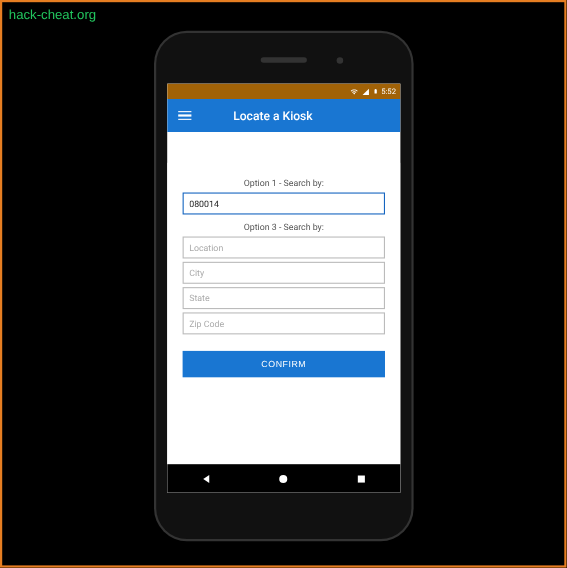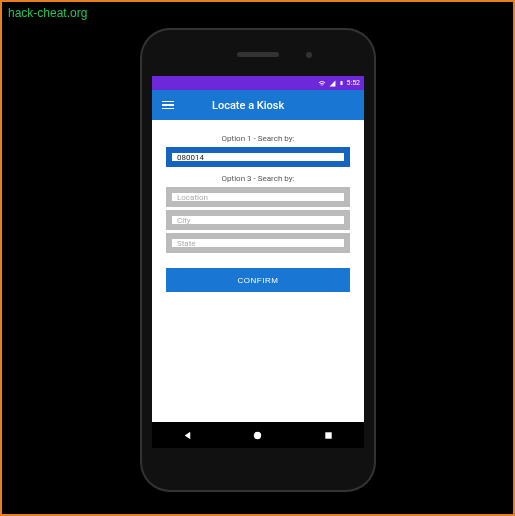--- a/index.html
+++ b/index.html
@@ -53,21 +53,21 @@
   .screen {
     width: 100%;
     height: 100%;
     background: #fff;
     display: flex;
     flex-direction: column;
     overflow: hidden;
   }
   .status-bar {
     height: 14px;
-    background: #6d28d9;
+    background: #a16207;
     display: flex;
     justify-content: flex-end;
     align-items: center;
     padding: 0 4px;
     gap: 3px;
     color: #fff;
     font-size: 7px;
   }
   .status-bar svg { fill: #fff; }
   .app-bar {
@@ -94,31 +94,32 @@
     font-size: 11px;
     font-weight: 500;
     padding-left: 26px;
   }
   .content {
     flex: 1;
     background: #fff;
     padding: 10px 14px;
     display: flex;
     flex-direction: column;
+    margin-top: 28px;
   }
   .section-label {
     font-size: 8px;
     color: #555;
     text-align: center;
     margin: 4px 0 4px 0;
   }
   .field {
     width: 100%;
     height: 20px;
-    border: 6px solid #84cc16;
+    border: 1px solid #84cc16;
     font-size: 8px;
     padding: 0 5px;
     margin-bottom: 3px;
     color: #222;
     outline: none;
     font-family: inherit;
   }
   .field.focused {
     border-color: #1565c0;
   }
@@ -181,20 +182,21 @@
     </div>
 
     <div class="content">
       <div class="section-label">Option 1 - Search by:</div>
       <input class="field focused" type="text" value="080014" style="">
 
       <div class="section-label">Option 3 - Search by:</div>
       <input class="field grey" type="text" placeholder="Location" style="">
       <input class="field grey" type="text" placeholder="City" style="">
       <input class="field grey" type="text" placeholder="State" style="">
+      <input class="field grey" type="text" placeholder="Zip Code" style="">
 
       <button class="confirm-btn">CONFIRM</button>
     </div>
 
     <div class="nav-bar">
       <svg width="11" height="11" viewBox="0 0 24 24">
           <path d="M18 4l-12 8 12 8z"></path>
         </svg>
       <svg width="11" height="11" viewBox="0 0 24 24">
           <circle cx="12" cy="12" r="8"></circle>

